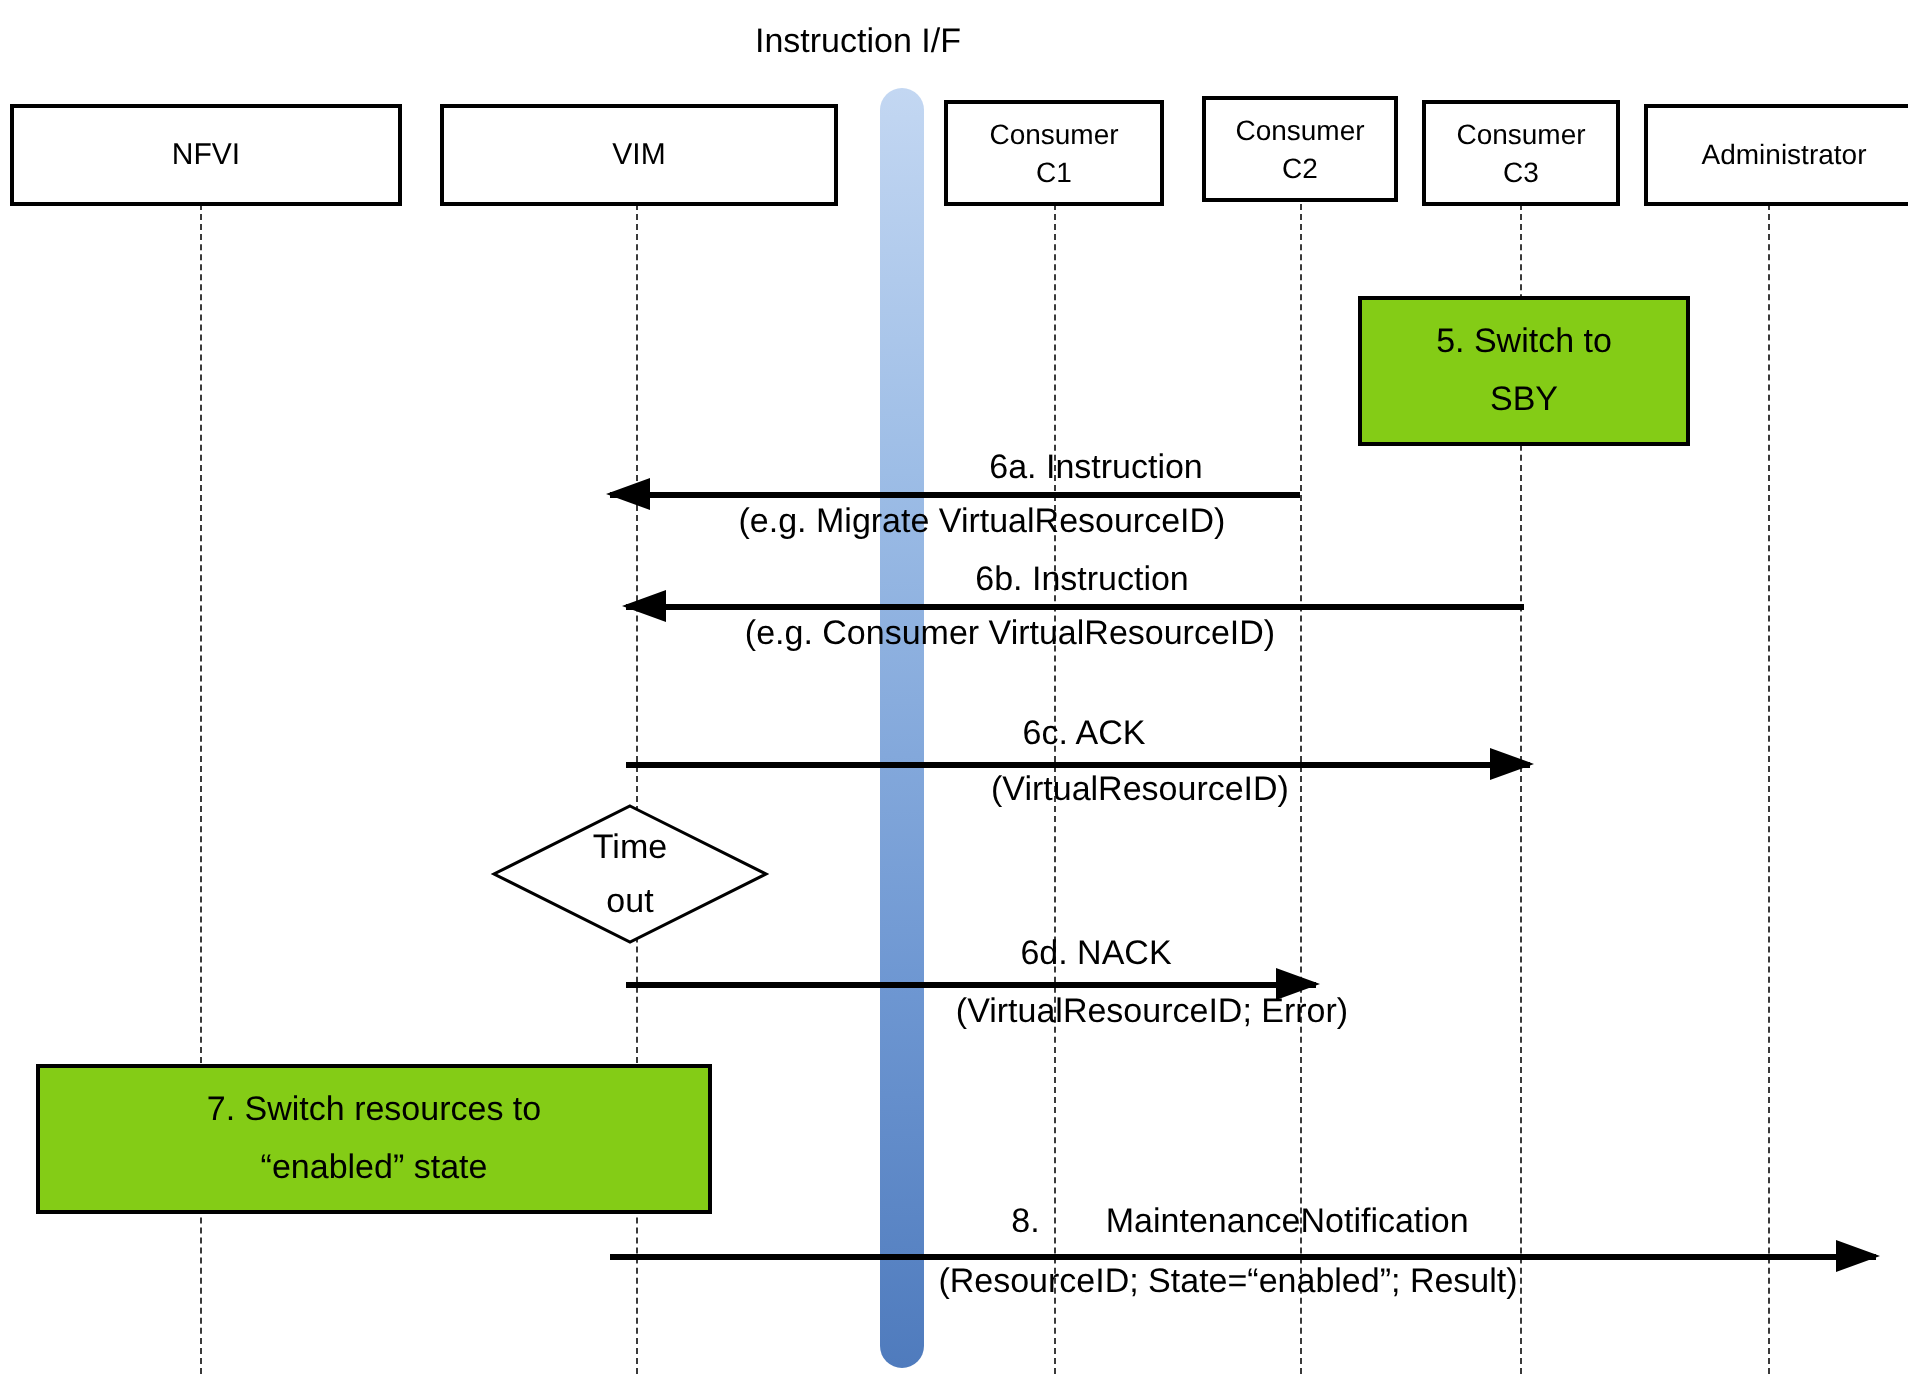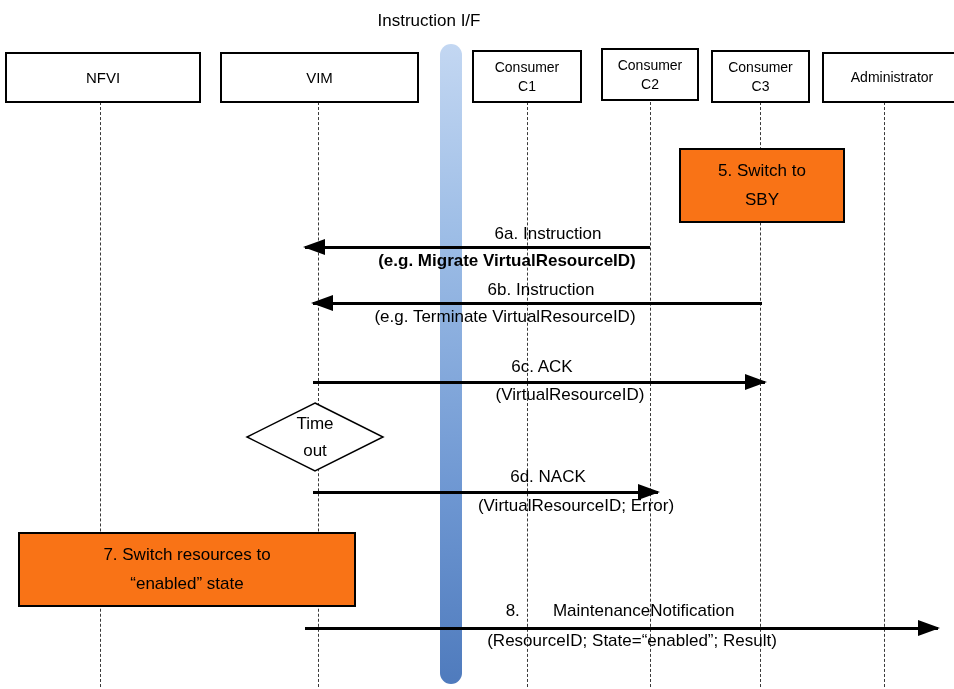--- a/index.html
+++ b/index.html
@@ -50,21 +50,21 @@
   .actor .actor-label {
     white-space: pre-line;
     font-size: 14px;
     line-height: 1.3;
   }
   .actor.big .actor-label { font-size: 15px; }
 
   .note {
     position: absolute;
     border: 2px solid #000;
-    background: #f97316;
+    background: #84cc16;
     display: flex; align-items: center; justify-content: center;
     text-align: center;
     z-index: 3;
   }
   .note .note-label {
     white-space: pre-line;
     font-size: 17px;
     line-height: 1.7;
   }
 
@@ -142,28 +142,28 @@
   <div class="note" style="left:679px;top:148px;width:166px;height:75px;">
     <span class="note-label">5. Switch to
 SBY</span>
   </div>
 
   <div class="msg-label" style="left:448px;top:224px;width:200px;">6a. Instruction</div>
   <div class="arrow dir-left" style="left:305px;top:247px;width:345px;">
     <div class="shaft"></div>
     <div class="head"></div>
   </div>
-  <div class="msg-detail" style="left:357px;top:251px;width:300px;font-weight:bold;">(e.g. Migrate VirtualResourceID)</div>
+  <div class="msg-detail" style="left:341px;top:251px;width:300px;">(e.g. Migrate VirtualResourceID)</div>
 
   <div class="msg-label" style="left:441px;top:280px;width:200px;">6b. Instruction</div>
   <div class="arrow dir-left" style="left:313px;top:303px;width:449px;">
     <div class="shaft"></div>
     <div class="head"></div>
   </div>
-  <div class="msg-detail" style="left:355px;top:307px;width:300px;">(e.g. Terminate VirtualResourceID)</div>
+  <div class="msg-detail" style="left:355px;top:307px;width:300px;">(e.g. Consumer VirtualResourceID)</div>
 
   <div class="msg-label" style="left:442px;top:357px;width:200px;">6c. ACK</div>
   <div class="arrow dir-right" style="left:313px;top:382px;width:452px;">
     <div class="shaft"></div>
     <div class="head"></div>
   </div>
   <div class="msg-detail" style="left:470px;top:385px;width:200px;">(VirtualResourceID)</div>
 
   <div class="diamond" style="left:245px;top:402px;width:140px;height:70px;">
     <svg width="140" height="70" viewBox="0 0 140 70">
@@ -183,15 +183,15 @@
   <div class="note" style="left:18px;top:532px;width:338px;height:75px;">
     <span class="note-label">7. Switch resources to
 “enabled” state</span>
   </div>
 
   <div class="msg-label" style="left:470px;top:601px;width:300px;">8.       MaintenanceNotification</div>
   <div class="arrow dir-right" style="left:305px;top:628px;width:633px;">
     <div class="shaft"></div>
     <div class="head"></div>
   </div>
-  <div class="msg-detail" style="left:450px;top:631px;width:364px;">(ResourceID; State=“enabled”; Result)</div>
+  <div class="msg-detail" style="left:432px;top:631px;width:364px;">(ResourceID; State=“enabled”; Result)</div>
 
 </div>
 
 </body></html>

